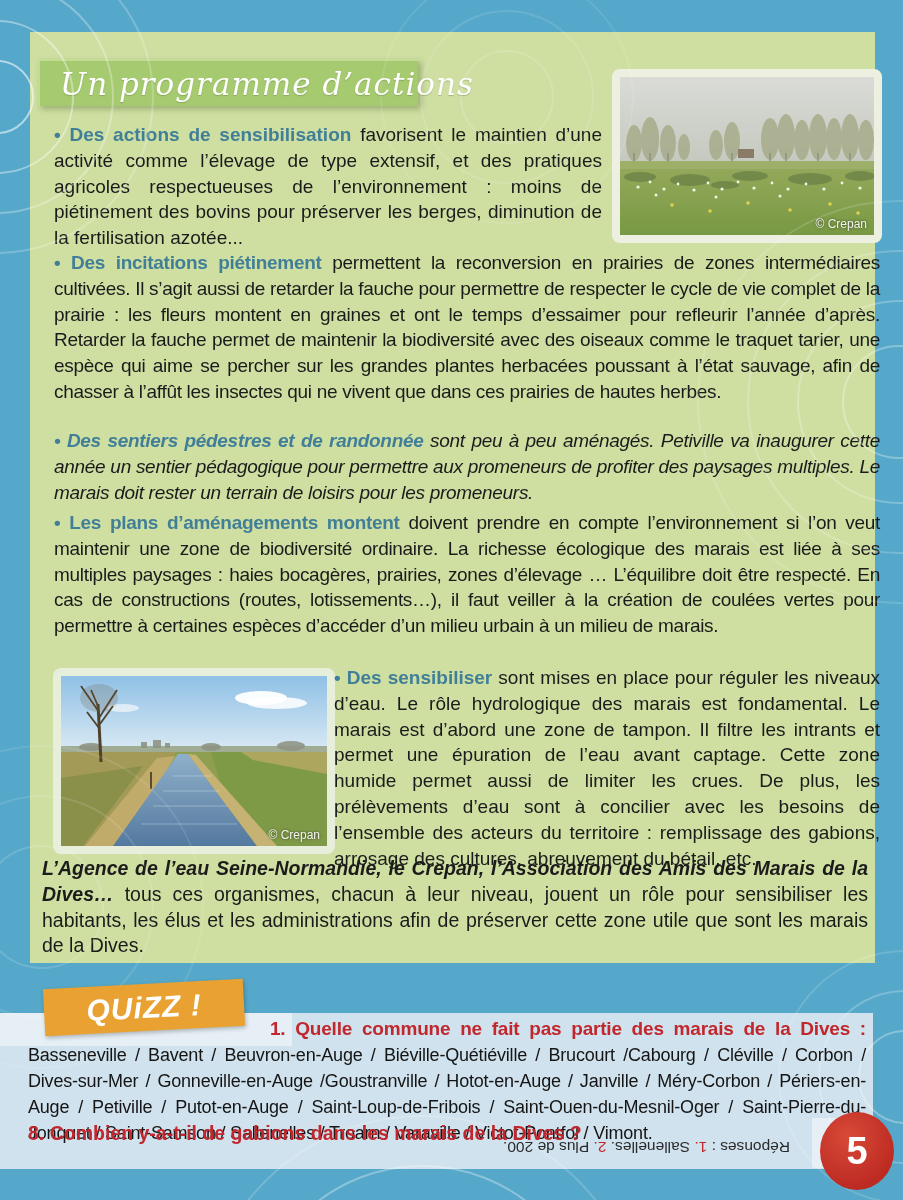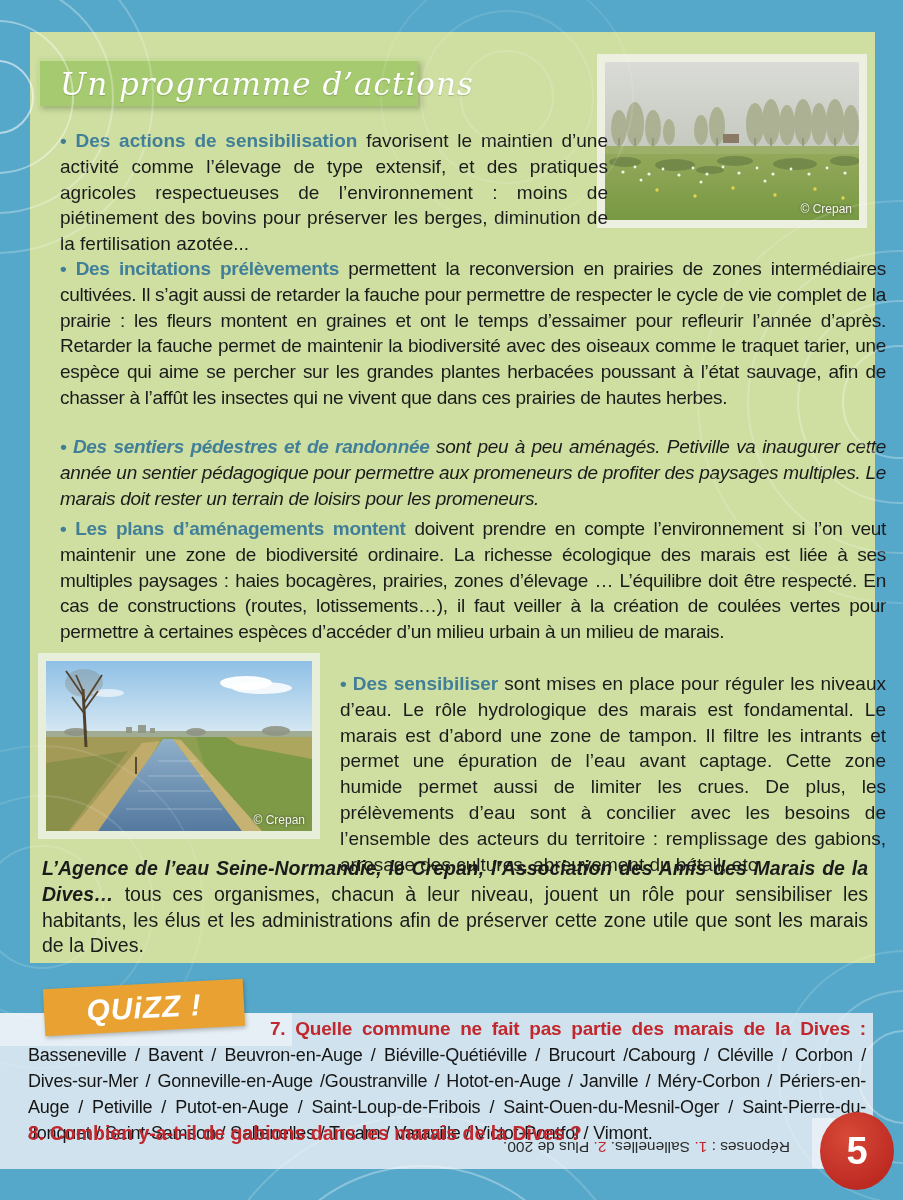--- a/index.html
+++ b/index.html
@@ -14,33 +14,33 @@
   .panel{position:absolute;left:30px;top:32px;width:845px;height:931px;background:#cfdfa2;z-index:1;}
 
   .banner{position:absolute;left:8px;top:27px;width:378px;height:45px;background:#a6ca70;
           border-top:2px solid #c3dc93;border-left:2px solid #c3dc93;
           box-shadow:3px 3px 6px rgba(60,80,30,.35);z-index:3;}
   .banner-text{display:block;padding:1px 0 0 20px;color:#ffffff;
                font-family:"DejaVu Serif", serif;font-style:italic;font-weight:400;
                font-size:31px;line-height:44px;letter-spacing:1px;
                text-shadow:0 1px 1px rgba(90,120,50,.4);white-space:nowrap;}
 
-  .para{position:absolute;margin:18px;font-size:19px;line-height:25.8px;color:#1b1b1b;
+  .para{position:absolute;margin:12px;font-size:19px;line-height:25.8px;color:#1b1b1b;
         text-align:justify;z-index:3;}
   .lead{color:#417f98;font-weight:bold;}
   .p1{left:12px;top:78px;width:548px;}
   .p2{left:12px;top:206px;width:826px;letter-spacing:-.3px;}
   .p3{left:12px;top:384px;width:826px;letter-spacing:-.3px;font-style:italic;}
   .p4{left:12px;top:466px;width:826px;letter-spacing:-.3px;}
   .p5{left:292px;top:621px;width:546px;}
   .closing{position:absolute;left:12px;top:824px;width:826px;margin:0;font-size:19.5px;
            line-height:25.8px;color:#1b1b1b;text-align:justify;z-index:3;}
   .closing-lead{font-weight:bold;font-style:italic;}
 
-  figure.photo{position:absolute;margin:0;z-index:3;}
+  figure.photo{position:absolute;margin:15px;z-index:3;border-radius:8px;}
   .photo-top{left:567px;top:22px;border:8px solid #edf0e0;width:254px;height:158px;}
   .photo-canal{left:8px;top:621px;border:8px solid #e7eeda;width:266px;height:170px;}
   figure.photo svg{display:block;}
   figcaption{position:absolute;right:7px;bottom:4px;color:#f4f4ee;font-size:12px;
              text-shadow:0 0 3px rgba(0,0,0,.6);}
 
   
   .quiz{position:absolute;left:0;top:1013px;width:873px;height:156px;background:#d0e2ed;z-index:1;}
   .badge-backing{position:absolute;left:0;top:1013px;width:292px;height:33px;
                  background:rgba(255,255,255,.45);z-index:3;}
@@ -185,21 +185,21 @@
       </svg>
       <figcaption>© Crepan</figcaption>
     </figure>
 
     <p class="para p1">
       <span class="lead">• Des actions de sensibilisation</span>
       <span>favorisent le maintien d’une activité comme l’élevage de type extensif, et des pratiques agricoles respectueuses de l’environnement : moins de piétinement des bovins pour préserver les berges, diminution de la fertilisation azotée...</span>
     </p>
 
     <p class="para p2">
-      <span class="lead">• Des incitations prélèvements</span>
+      <span class="lead">• Des incitations piétinement</span>
       <span>permettent la reconversion en prairies de zones intermédiaires cultivées. Il s’agit aussi de retarder la fauche pour permettre de respecter le cycle de vie complet de la prairie : les fleurs montent en graines et ont le temps d’essaimer pour refleurir l’année d’après. Retarder la fauche permet de maintenir la biodiversité avec des oiseaux comme le traquet tarier, une espèce qui aime se percher sur les grandes plantes herbacées poussant à l’état sauvage, afin de chasser à l’affût les insectes qui ne vivent que dans ces prairies de hautes herbes.</span>
     </p>
 
     <p class="para p3">
       <span class="lead">• Des sentiers pédestres et de randonnée</span>
       <span>sont peu à peu aménagés. Petiville va inaugurer cette année un sentier pédagogique pour permettre aux promeneurs de profiter des paysages multiples. Le marais doit rester un terrain de loisirs pour les promeneurs.</span>
     </p>
 
     <p class="para p4">
       <span class="lead">• Les plans d’aménagements montent</span>
@@ -268,21 +268,21 @@
     </p>
   </section>
 
   <section class="quiz"></section>
   <div class="badge-backing"></div>
   <div class="badge">
     <span>QUiZZ !</span>
   </div>
 
   <p class="q1">
-    <span class="qlabel">7. Quelle commune ne fait pas partie des marais de la Dives :</span>
+    <span class="qlabel">1. Quelle commune ne fait pas partie des marais de la Dives :</span>
     <span>Basseneville / Bavent / Beuvron-en-Auge / Biéville-Quétiéville / Brucourt /Cabourg / Cléville / Corbon / Dives-sur-Mer / Gonneville-en-Auge /Goustranville / Hotot-en-Auge / Janville / Méry-Corbon / Périers-en-Auge / Petiville / Putot-en-Auge / Saint-Loup-de-Fribois / Saint-Ouen-du-Mesnil-Oger / Saint-Pierre-du-Jonquet / Saint-Samson / Sallenelles / Troarn / Varaville / Victot-Pontfol / Vimont.</span>
   </p>
 
   <p class="q2">8. Combien y-a-t-il de gabions dans les marais de la Dives ?</p>
 
   <p class="answers">
     <span>a) Une dizaine</span><span>b) Plus de 50</span><span>c) Plus de 200</span>
   </p>
 
   <p class="reponses"><span>Réponses : </span><span class="rnum">1.</span><span> Sallenelles. </span><span class="rnum">2.</span><span> Plus de 200.</span></p>

